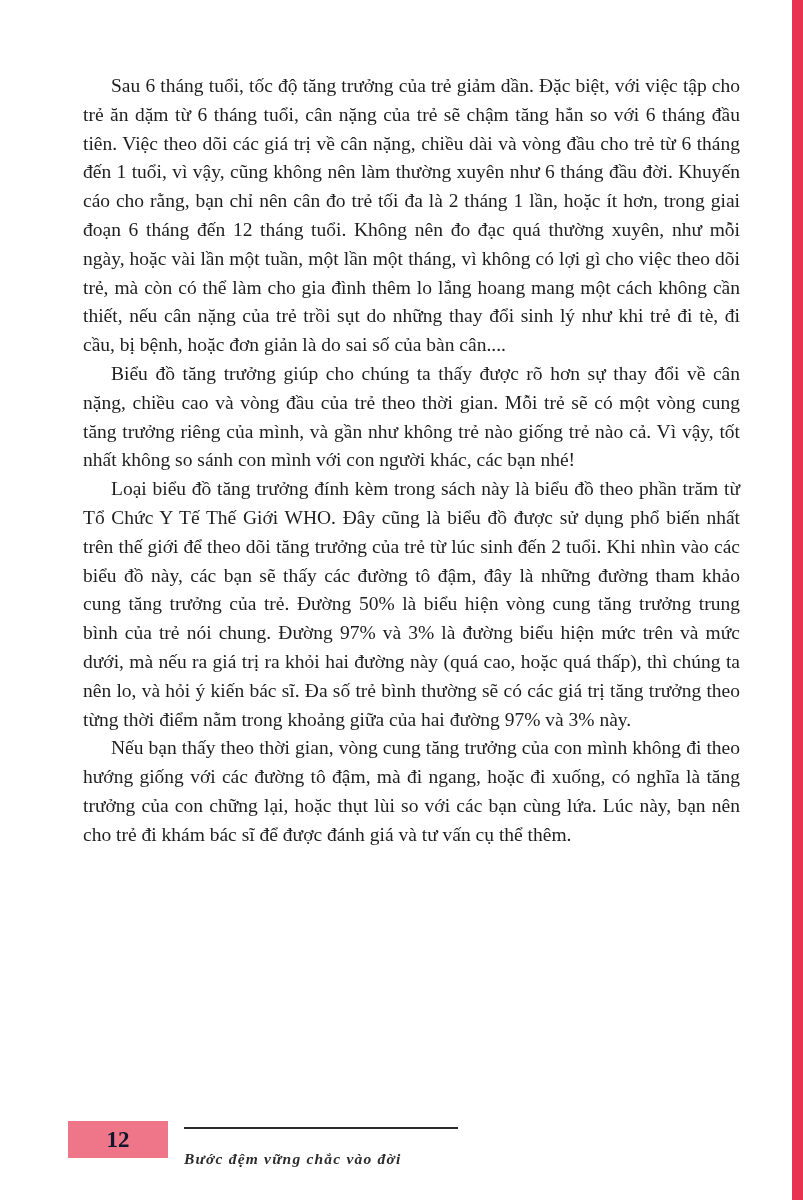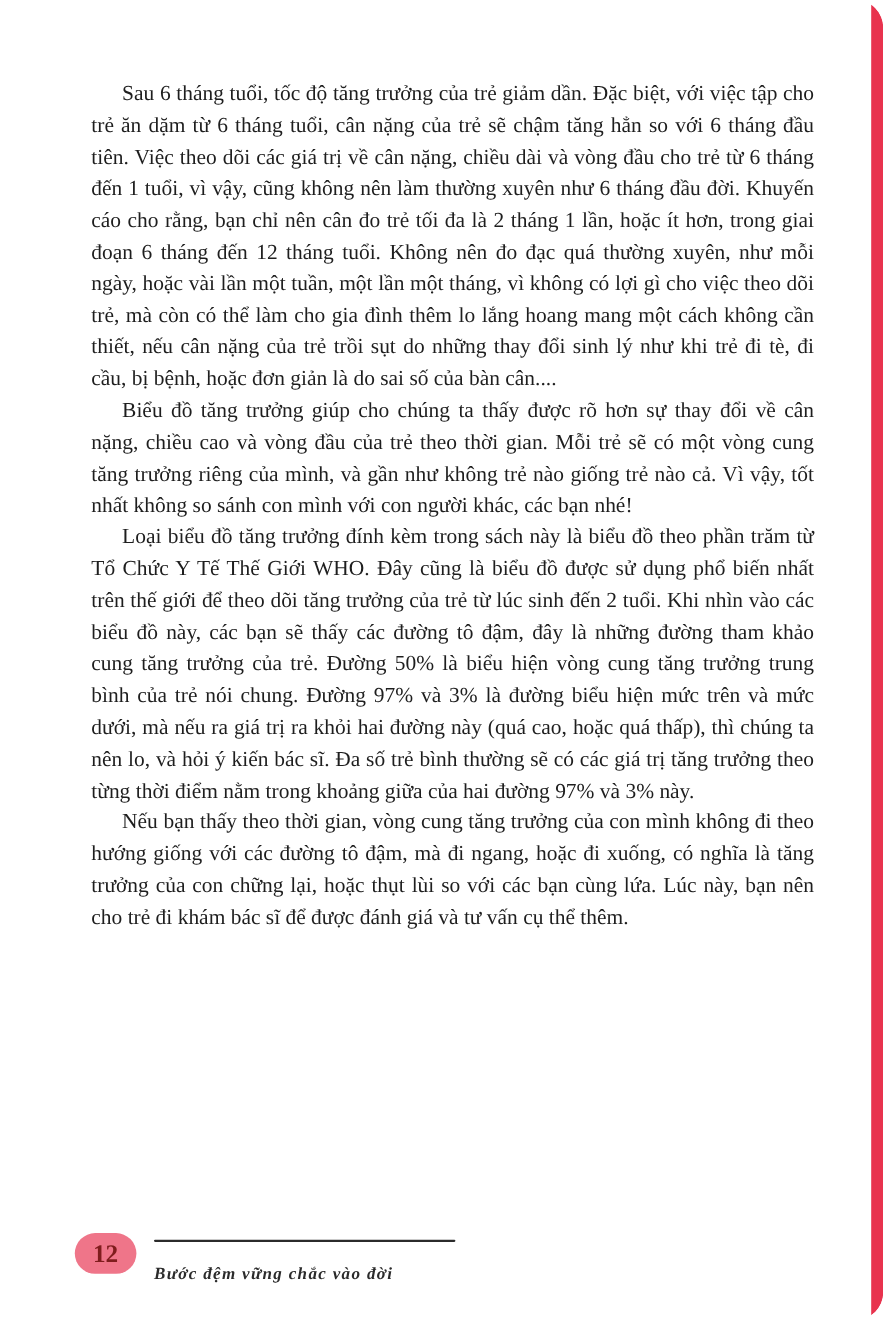--- a/index.html
+++ b/index.html
@@ -1,20 +1,20 @@
 <!DOCTYPE html>
 <html lang="vi" style="--page-number-bg: #ef7589; --edge-strip: #e8334e; --text: #1e1e1e;"><head>
 <meta charset="utf-8">
 <style>
   :root {
     --page-number-bg: #ef7589;
     --edge-strip: #e8334e;
     --text: #1e1e1e;
   }
-  * { margin: 0; padding: 0; box-sizing: border-box; border-radius: 25px; }
+  * { margin: 0; padding: 0; box-sizing: border-box; }
   html, body {
     background: #ffffff;
   }
   .book-page {
     position: relative;
     width: 803px;
     height: 1200px;
     background: #ffffff;
     overflow: hidden;
     font-family: "Liberation Serif", "DejaVu Serif", serif;
@@ -46,29 +46,29 @@
   }
   
   .footer {
     position: absolute;
     left: 68px;
     top: 1121px;
     display: flex;
     align-items: flex-start;
   }
   .page-number-block {
-    width: 56px;
+    width: 100px;
     height: 37px;
     background: var(--page-number-bg);
     display: flex;
     align-items: center;
     justify-content: center;
     font-size: 23px;
     font-weight: bold;
-    color: #7f1d1d;
+    color: #0f172a;
   }
   .footer-caption-wrap {
     margin-left: 16px;
     padding-top: 6px;
     width: 274px;
   }
   .footer-rule {
     height: 2px;
     background: #2b2b2b;
     width: 100%;

